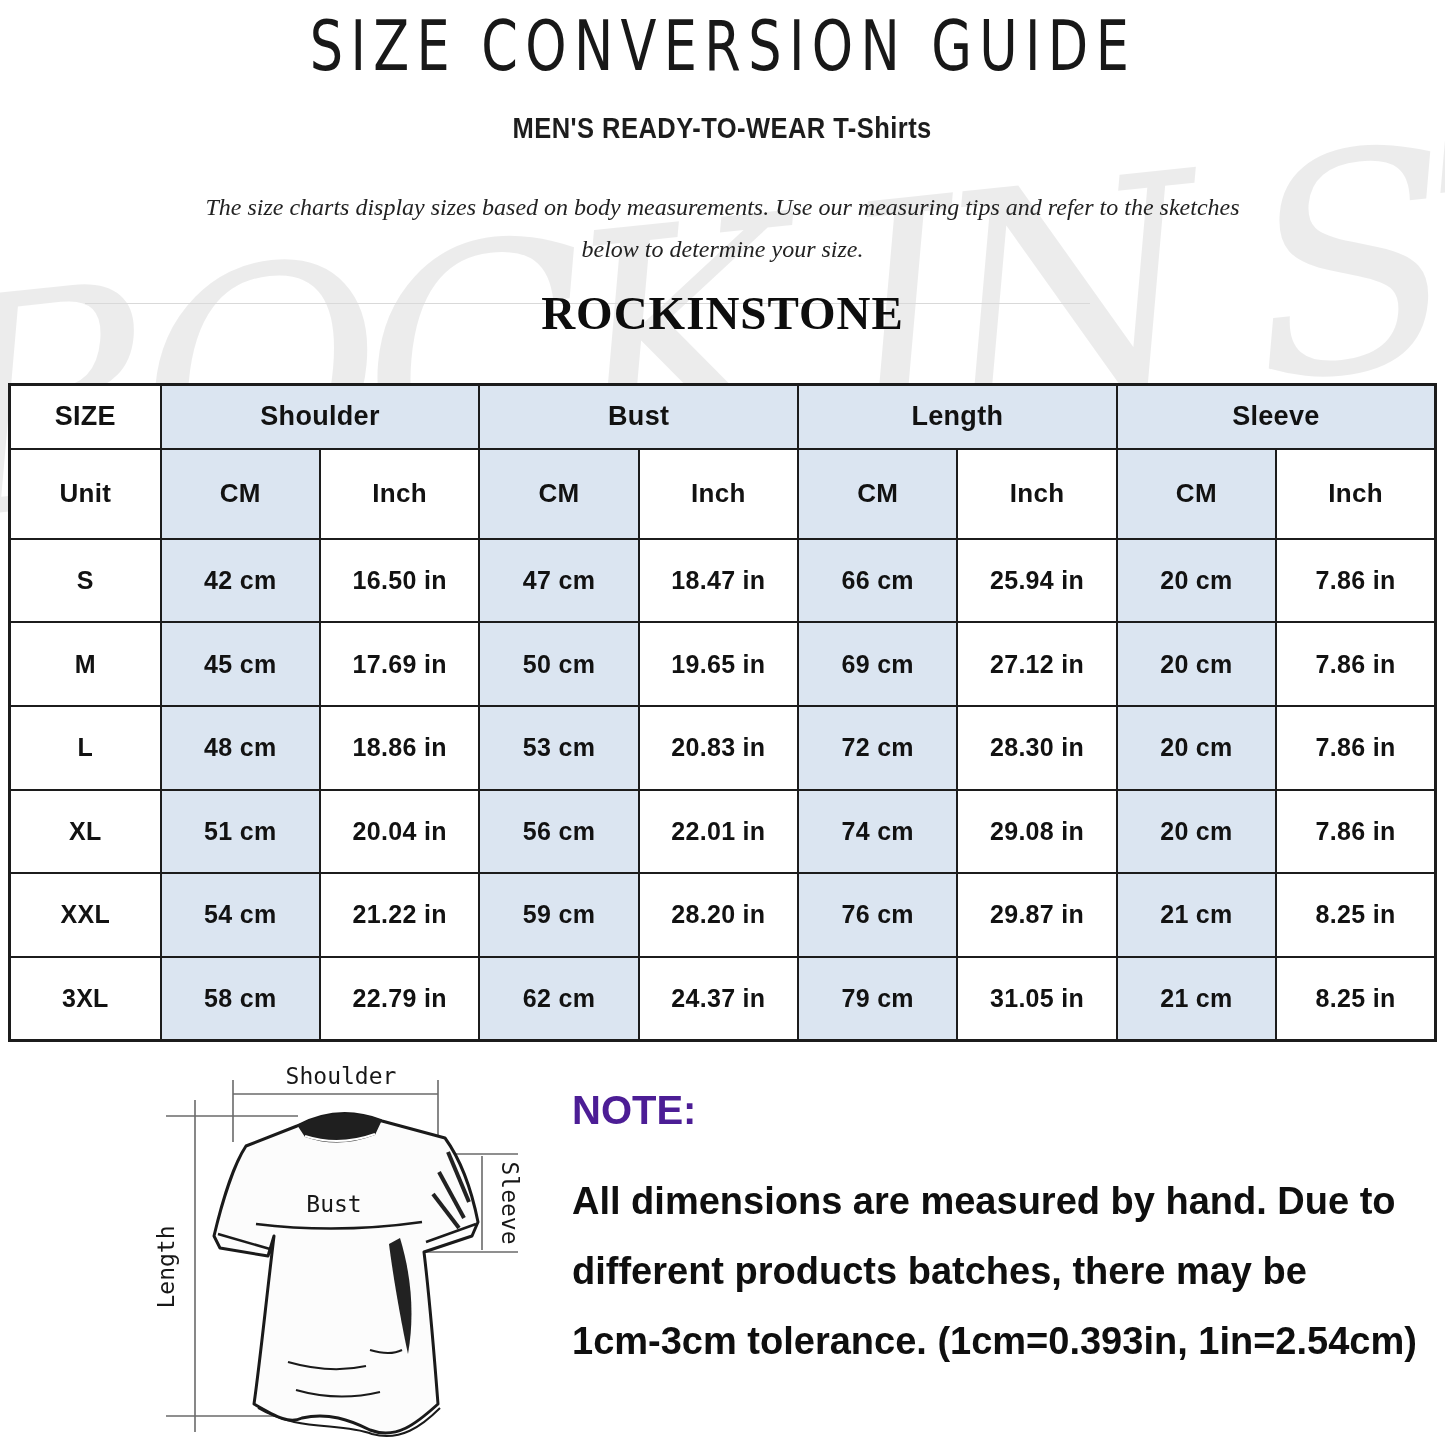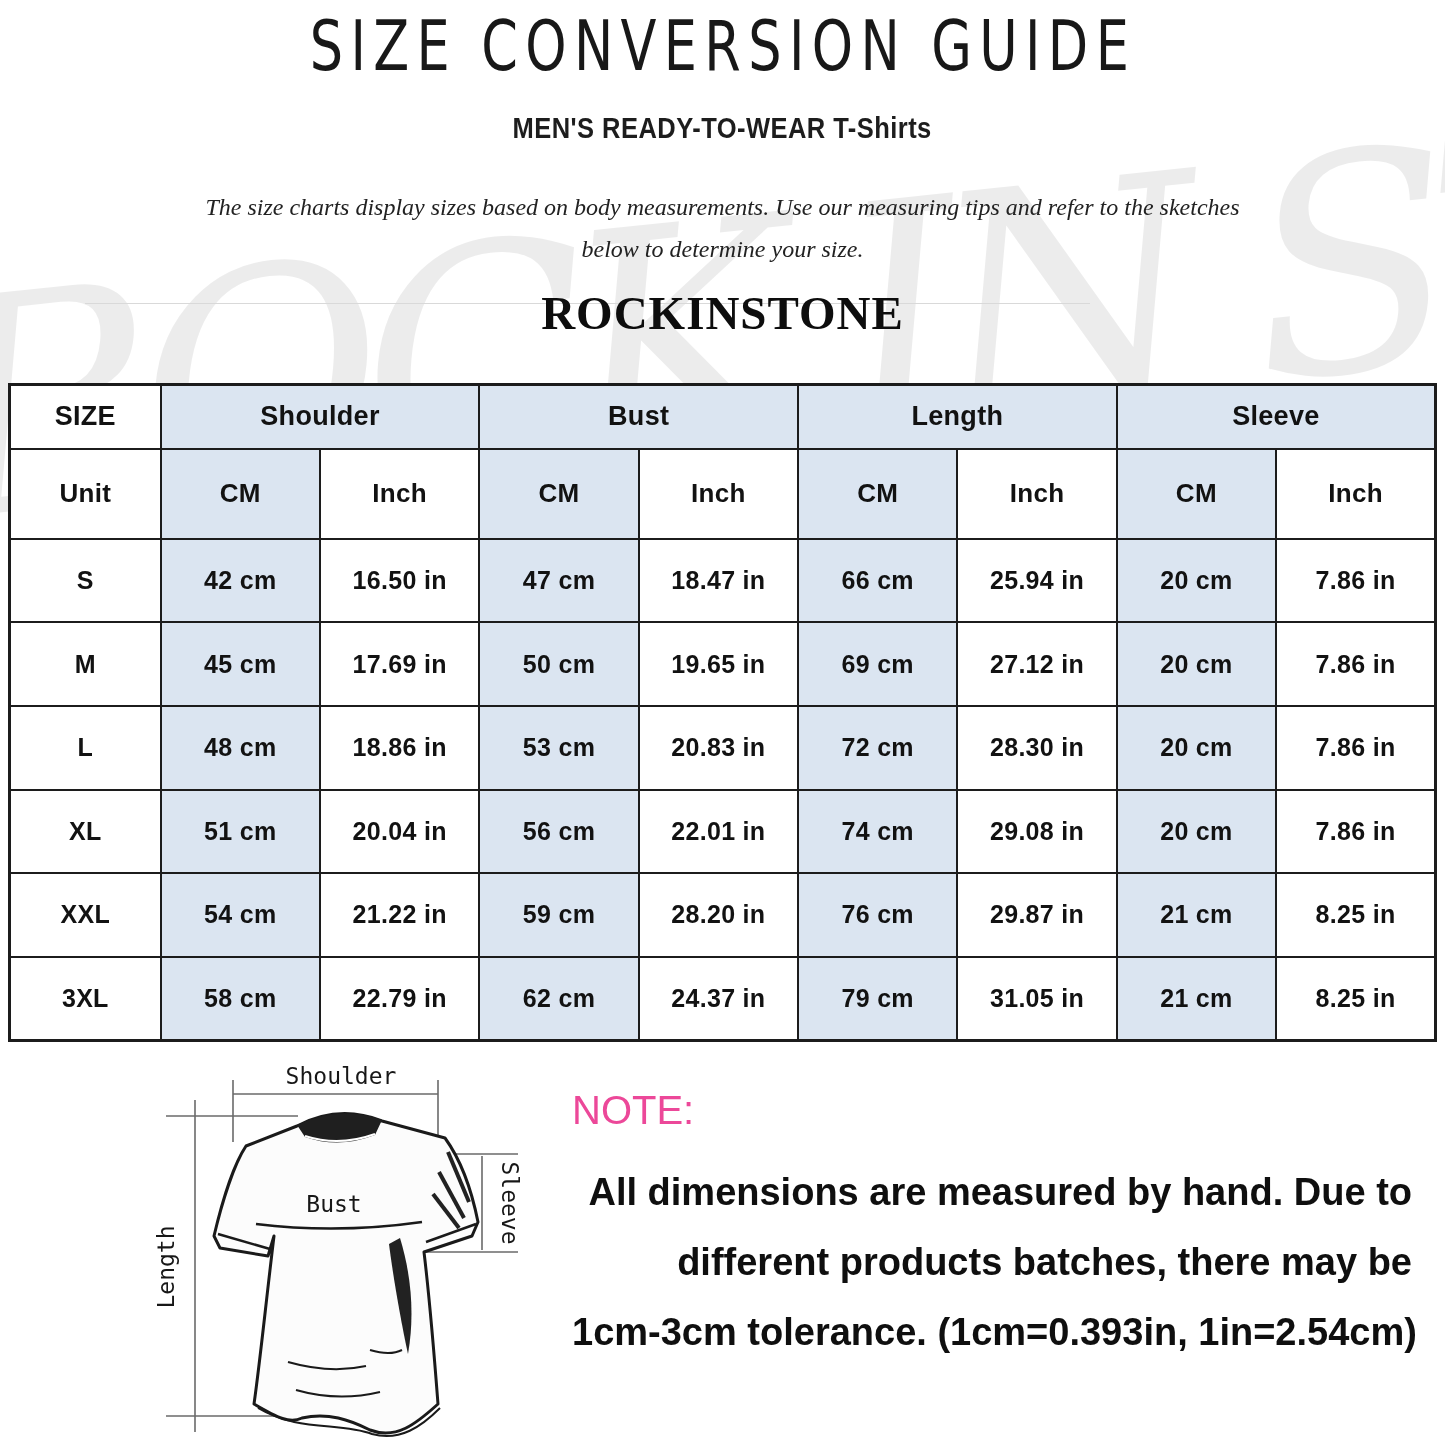--- a/index.html
+++ b/index.html
@@ -52,22 +52,22 @@
   .size-table th, .size-table td {
     border:2px solid #1c1c1c; text-align:center; vertical-align:middle;
     background:#fff; letter-spacing:0.3px;
   }
   .size-table .blue { background:#dbe5f1; }
   .group-row th { font-size:27px; height:63px; }
   .unit-row td { font-size:26px; height:88px; }
   .data-row td { font-size:25px; height:82px; }
   
   .note { position:absolute; left:572px; top:1088px; width:840px; z-index:2; }
-  .note-heading { font-size:40px; font-weight:normal; color:#ec4899; margin-bottom:24px; }
-  .note-line { font-size:38px; font-weight:bold; color:#0f0f0f; line-height:70px; white-space:nowrap;text-align:right; }
+  .note-heading { font-size:40px; font-weight:bold; color:#4c1d95; margin-bottom:33px; }
+  .note-line { font-size:38px; font-weight:bold; color:#0f0f0f; line-height:70px; white-space:nowrap; }
   
   .diagram { position:absolute; left:138px; top:1052px; z-index:2; }
   .dim-label { font-family:"DejaVu Sans Mono", monospace; font-size:23px; fill:#171717; }
 </style>
 </head>
 <body>
 
 <div class="page">
 
   <div class="watermark">ROCK IN STONE</div>

